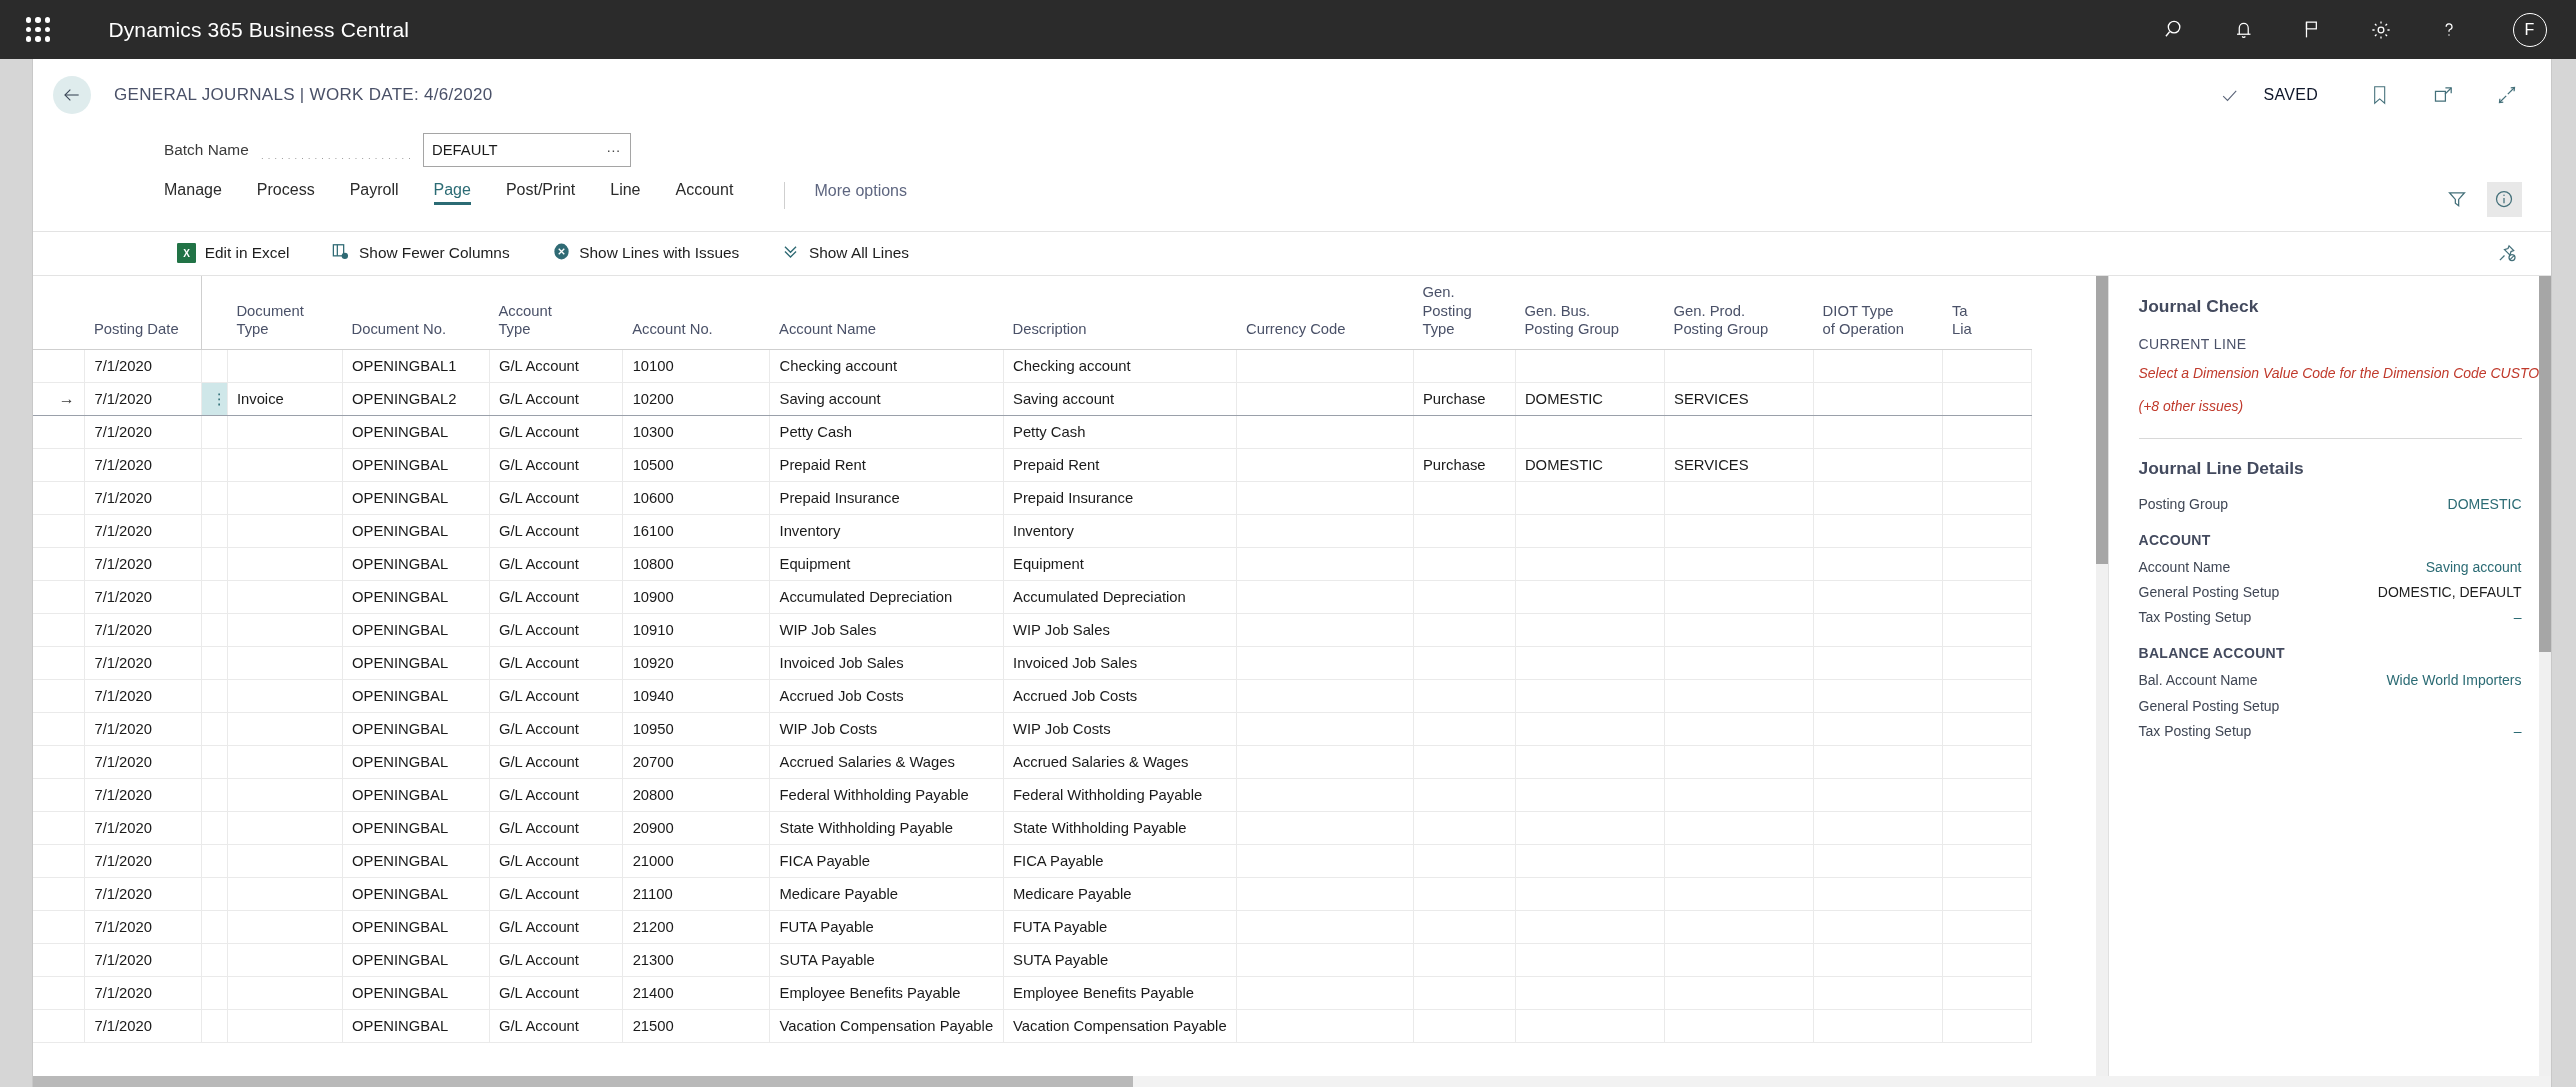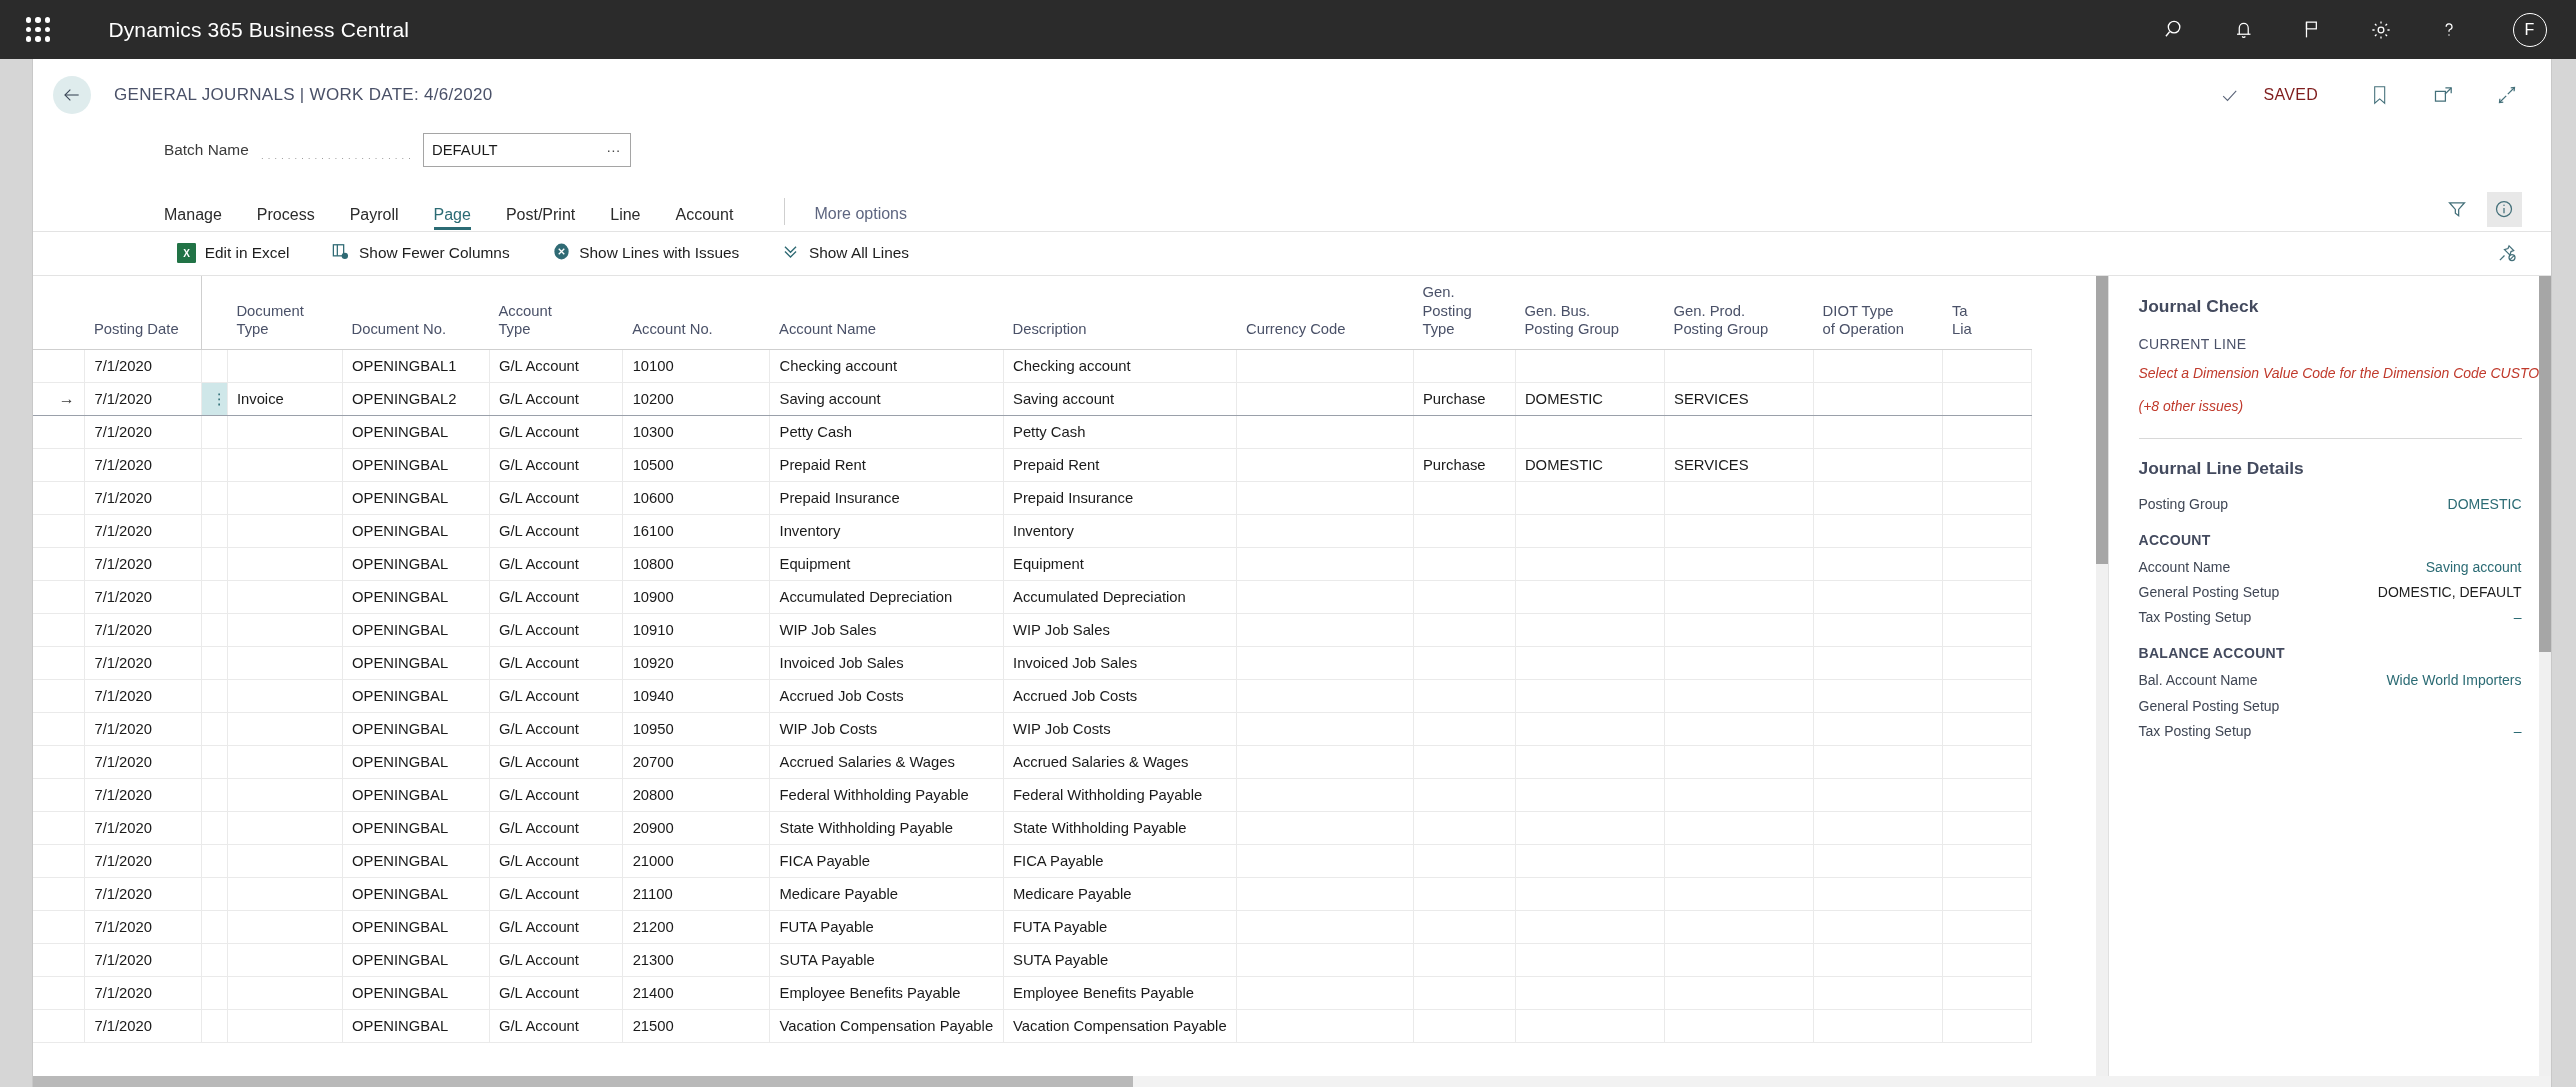--- a/index.html
+++ b/index.html
@@ -44,38 +44,38 @@
 
   
   .page-header { display: flex; align-items: center; padding: 17.4px 29.5px 12px 20px; }
   .back-btn {
     width: 38px; height: 38px; border-radius: 50%;
     background: #dfeced; display: flex; align-items: center; justify-content: center;
     cursor: pointer; flex: 0 0 auto;
   }
   .page-title { font-size: 17px; color: #4a5168; letter-spacing: 0.3px; margin-left: 23px; }
   .hdr-spacer { flex: 1; }
-  .saved { display: flex; align-items: center; gap: 25px; color: #7f1d1d; font-size: 16px; letter-spacing: 0.3px; }
+  .saved { display: flex; align-items: center; gap: 25px; color: #0f172a; font-size: 16px; letter-spacing: 0.3px; }
   .hdr-icons { display: flex; align-items: center; gap: 34px; margin-left: 47px; }
 
   
   .batch-row { display: flex; align-items: center; padding: 6.7px 0 14.8px 131px; }
   .batch-label { font-size: 15.4px; color: #3b3b3b; }
   .batch-dots { flex: 0 0 153px; height: 1.3px; margin: 0 10.7px; background-image: radial-gradient(circle, #9a9a9a 0.7px, transparent 0.9px); background-size: 6.7px 1.3px; background-repeat: repeat-x; background-position: 0 50%; align-self: flex-end; margin-bottom: 8px; }
   .batch-input {
     width: 208px; height: 34px; border: 0.7px solid #a5a5a5; background: #fff;
     display: flex; align-items: center; padding: 0 8px; font-size: 14.8px; color: #1a1a1a;
     position: relative; cursor: text;
   }
   .batch-input .val { flex: 1; }
   .ellipsis-btn { color: #4a4a4a; font-size: 14.8px; letter-spacing: 1.3px; cursor: pointer; padding-bottom: 5.4px; }
 
   
   .ribbon {
-    display: flex; align-items: flex-end;
+    display: flex; align-items: flex-start;
     border-bottom: 0.7px solid #e3e3e3;
     padding: 0 29.5px 0 131px; height: 50px;
   }
   .ribbon-tab {
     font-size: 16px; color: #2b2b2b; padding: 0 0 8px 0; margin-right: 35px;
     cursor: pointer; position: relative; line-height: 1;
   }
   .ribbon-tab.active { color: #2b6b74; }
   .ribbon-tab.active::after {
     content: ""; position: absolute; left: 0; right: 0; bottom: 1.3px;

